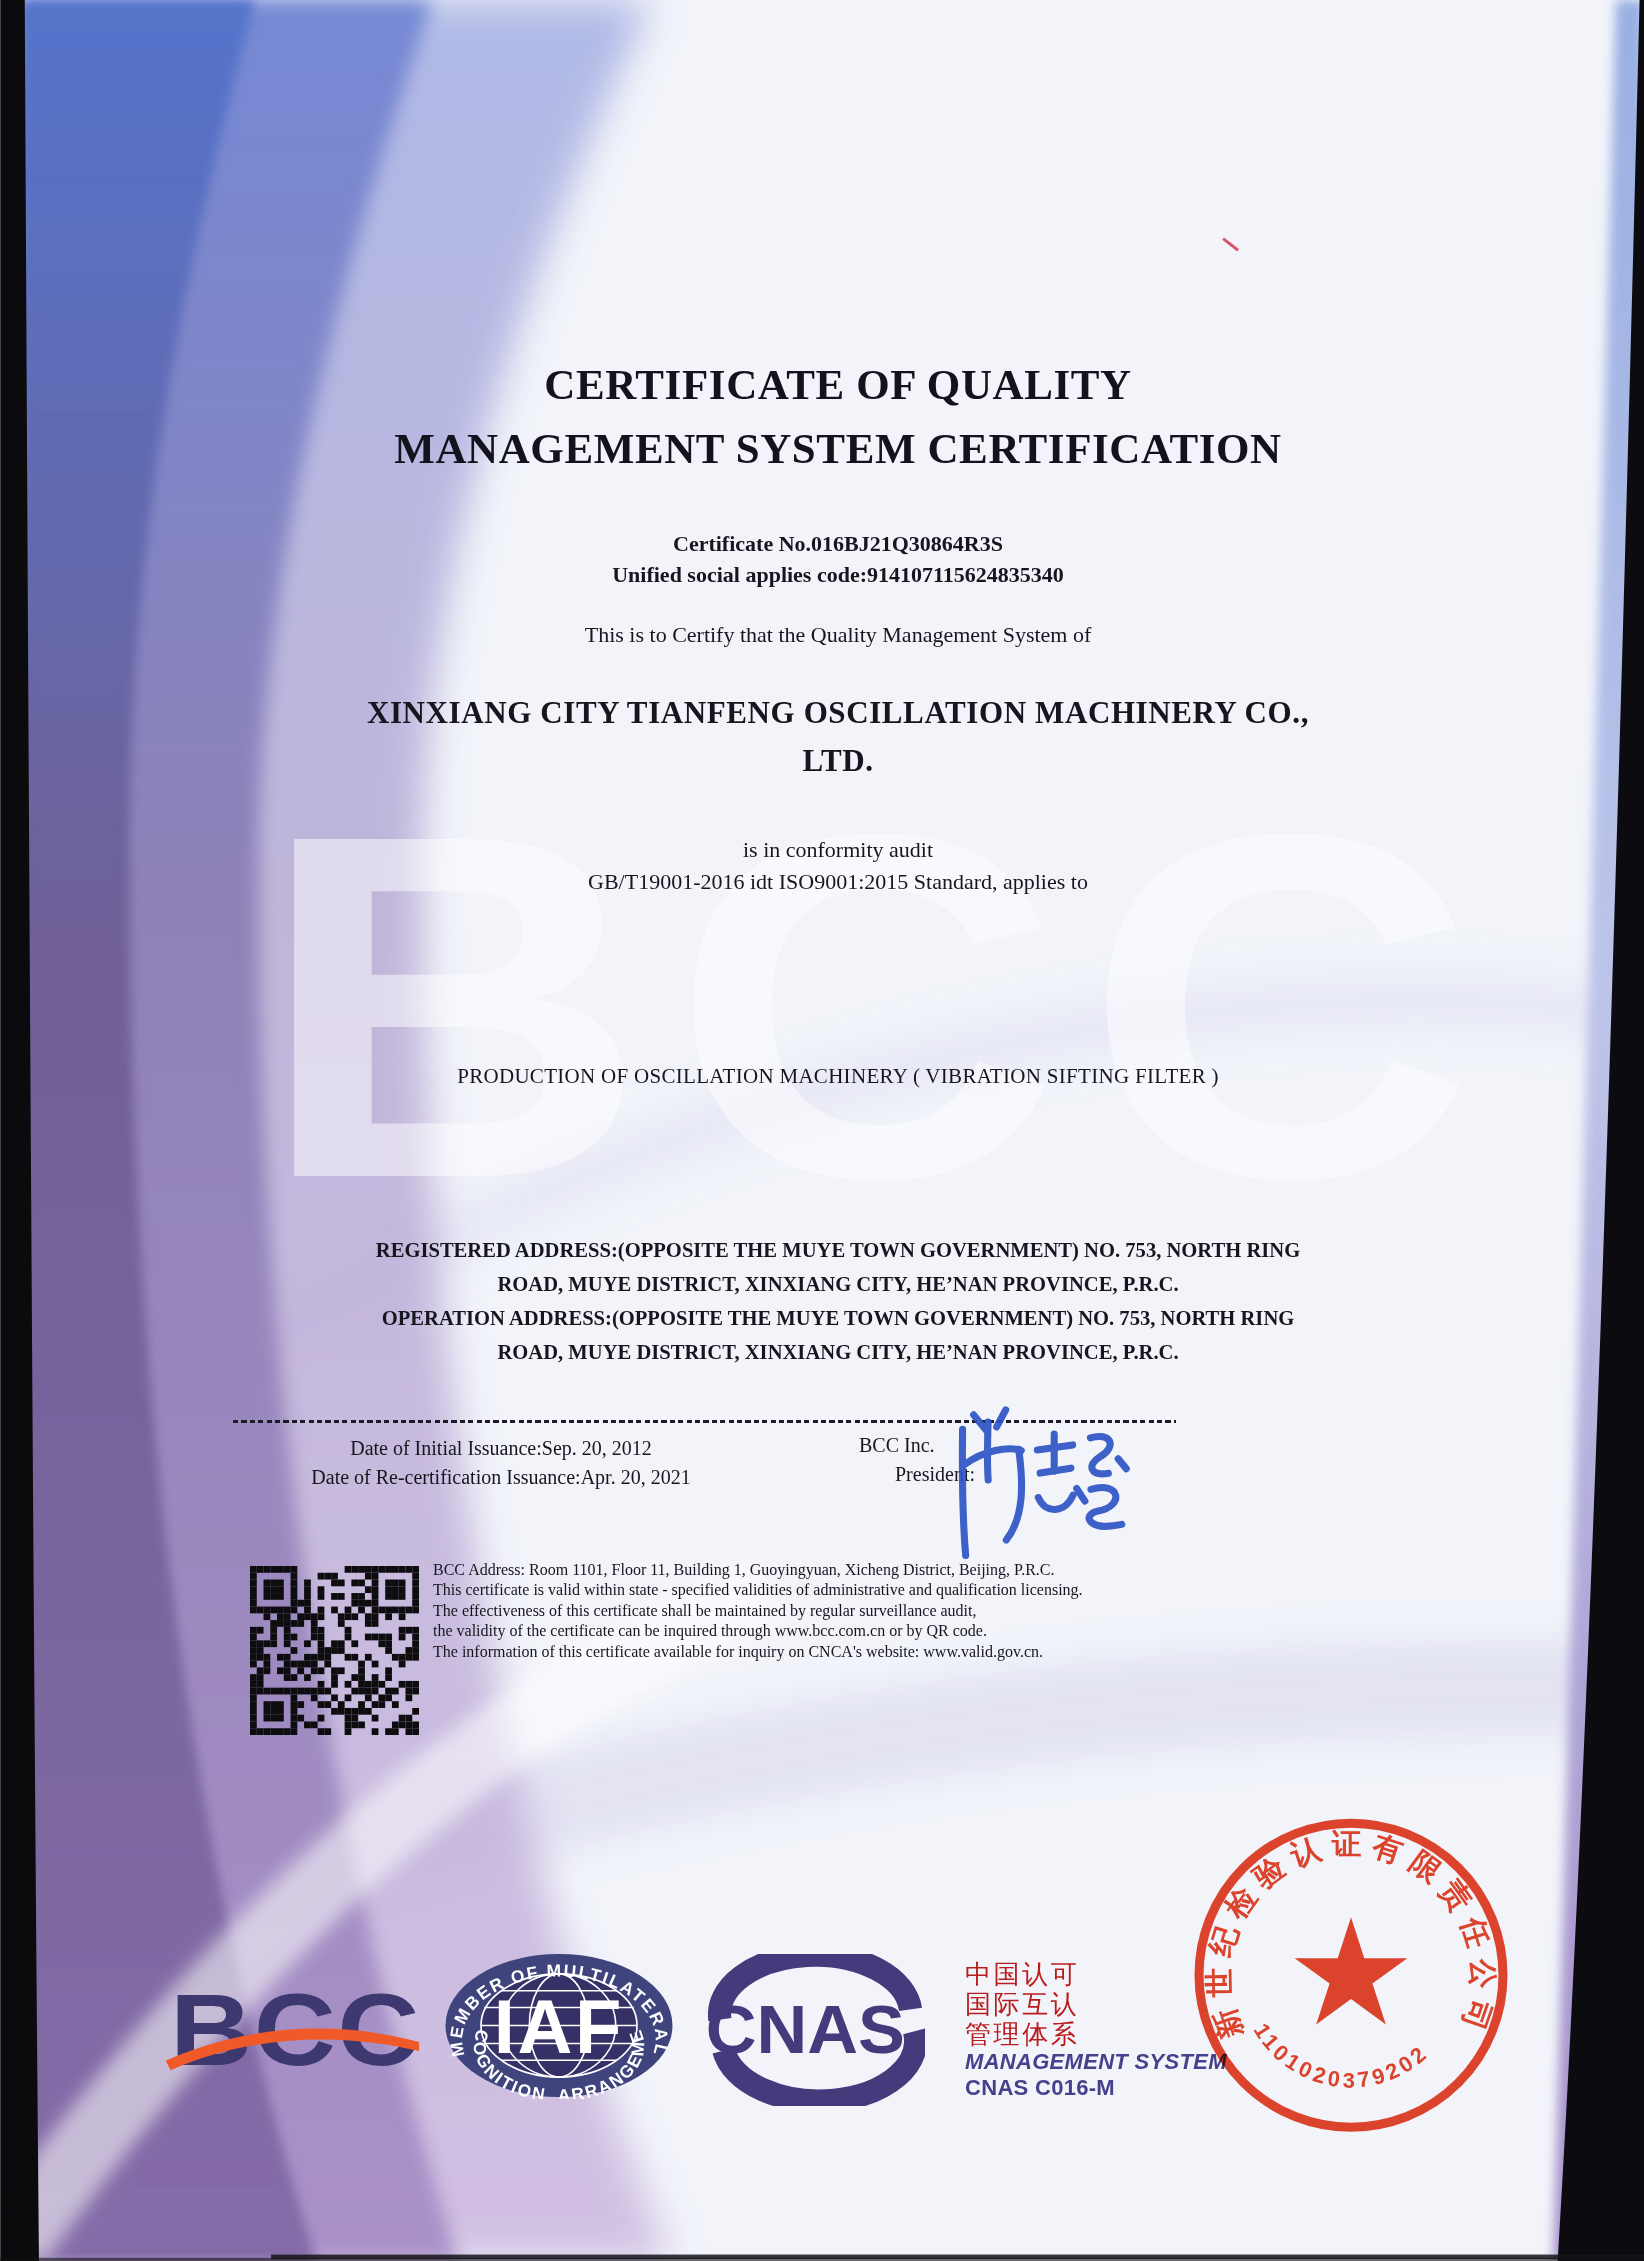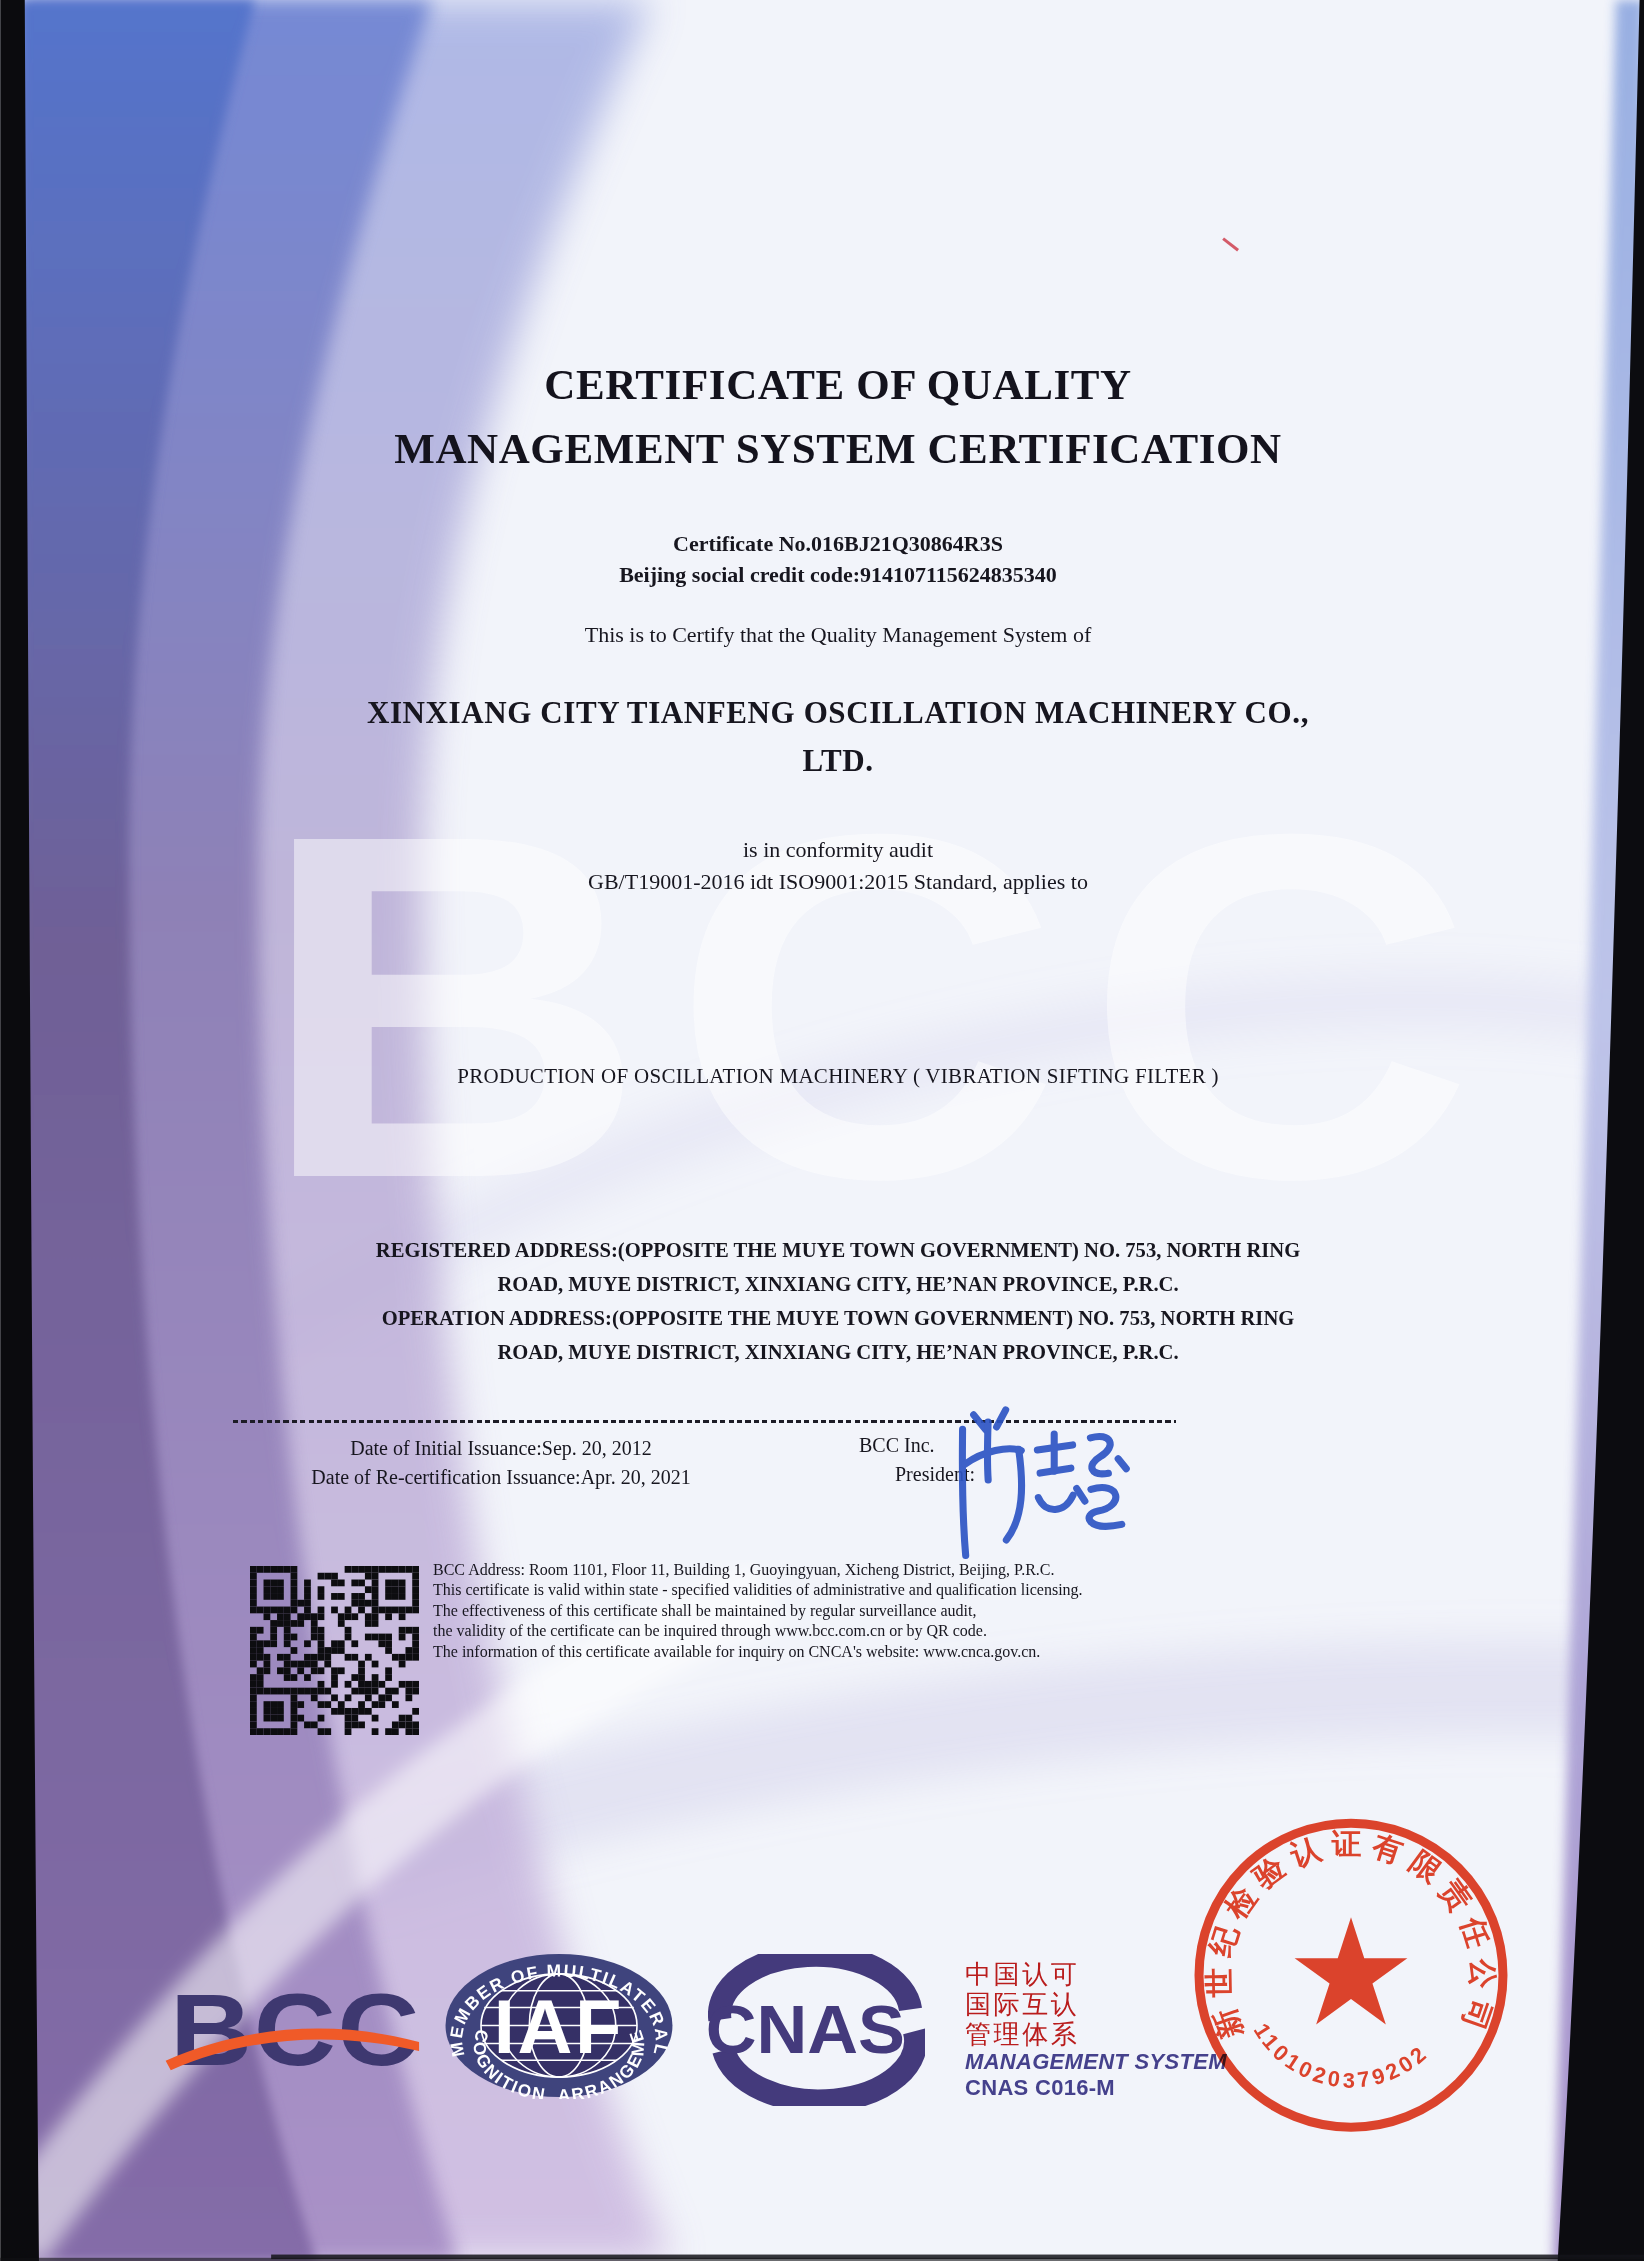--- a/index.html
+++ b/index.html
@@ -107,21 +107,21 @@
   </svg>
 
   <div class="abs watermark">BCC</div>
 
   <div class="abs content ctr title">
     <div>CERTIFICATE OF QUALITY</div>
     <div>MANAGEMENT SYSTEM CERTIFICATION</div>
   </div>
 
   <div class="abs content ctr certno">Certificate No.016BJ21Q30864R3S</div>
-  <div class="abs content ctr credit">Beijing social credit code:914107115624835340</div>
+  <div class="abs content ctr credit">Unified social applies code:914107115624835340</div>
   <div class="abs content red-tick"></div>
 
   <div class="abs content ctr certify">This is to Certify that the Quality Management System of</div>
 
   <div class="abs content ctr company">
     <div>XINXIANG CITY TIANFENG OSCILLATION MACHINERY CO.,</div>
     <div>LTD.</div>
   </div>
 
   <div class="abs content ctr conform">is in conformity audit</div>
@@ -485,21 +485,21 @@
       <rect x="220.5" y="252" width="10.5" height="10.5" fill="#0d0d10"></rect>
       <rect x="241.5" y="252" width="10.5" height="10.5" fill="#0d0d10"></rect>
       <rect x="252" y="252" width="10.5" height="10.5" fill="#0d0d10"></rect>
     </svg>
 
   <div class="abs content fineprint">
     <div>BCC Address: Room 1101, Floor 11, Building 1, Guoyingyuan, Xicheng District, Beijing, P.R.C.</div>
     <div>This certificate is valid within state - specified validities of administrative and qualification licensing.</div>
     <div>The effectiveness of this certificate shall be maintained by regular surveillance audit,</div>
     <div>the validity of the certificate can be inquired through www.bcc.com.cn or by QR code.</div>
-    <div>The information of this certificate available for inquiry on CNCA's website: www.cnca.gov.cn.</div>
+    <div>The information of this certificate available for inquiry on CNCA's website: www.valid.gov.cn.</div>
   </div>
 
   <svg class="abs content" style="left:164px;top:1970px" width="258" height="119" viewBox="0 0 400 185">
     <text x="8" y="148" font-size="158" font-weight="bold" fill="#3e3870" letter-spacing="2" transform="scale(1.12,1)">BCC</text>
     <path d="M2,141 C130,84 270,78 396,112 L396,126 C268,96 132,102 10,156 Z" fill="#f05a28"></path>
   </svg>
 
   <svg class="abs content" style="left:444px;top:1952px" width="230" height="147" viewBox="0 0 356 228">
     <defs>
       <path id="arcIafTop" d="M30,152 A150,98 0 1 1 326,152" fill="none"></path>

